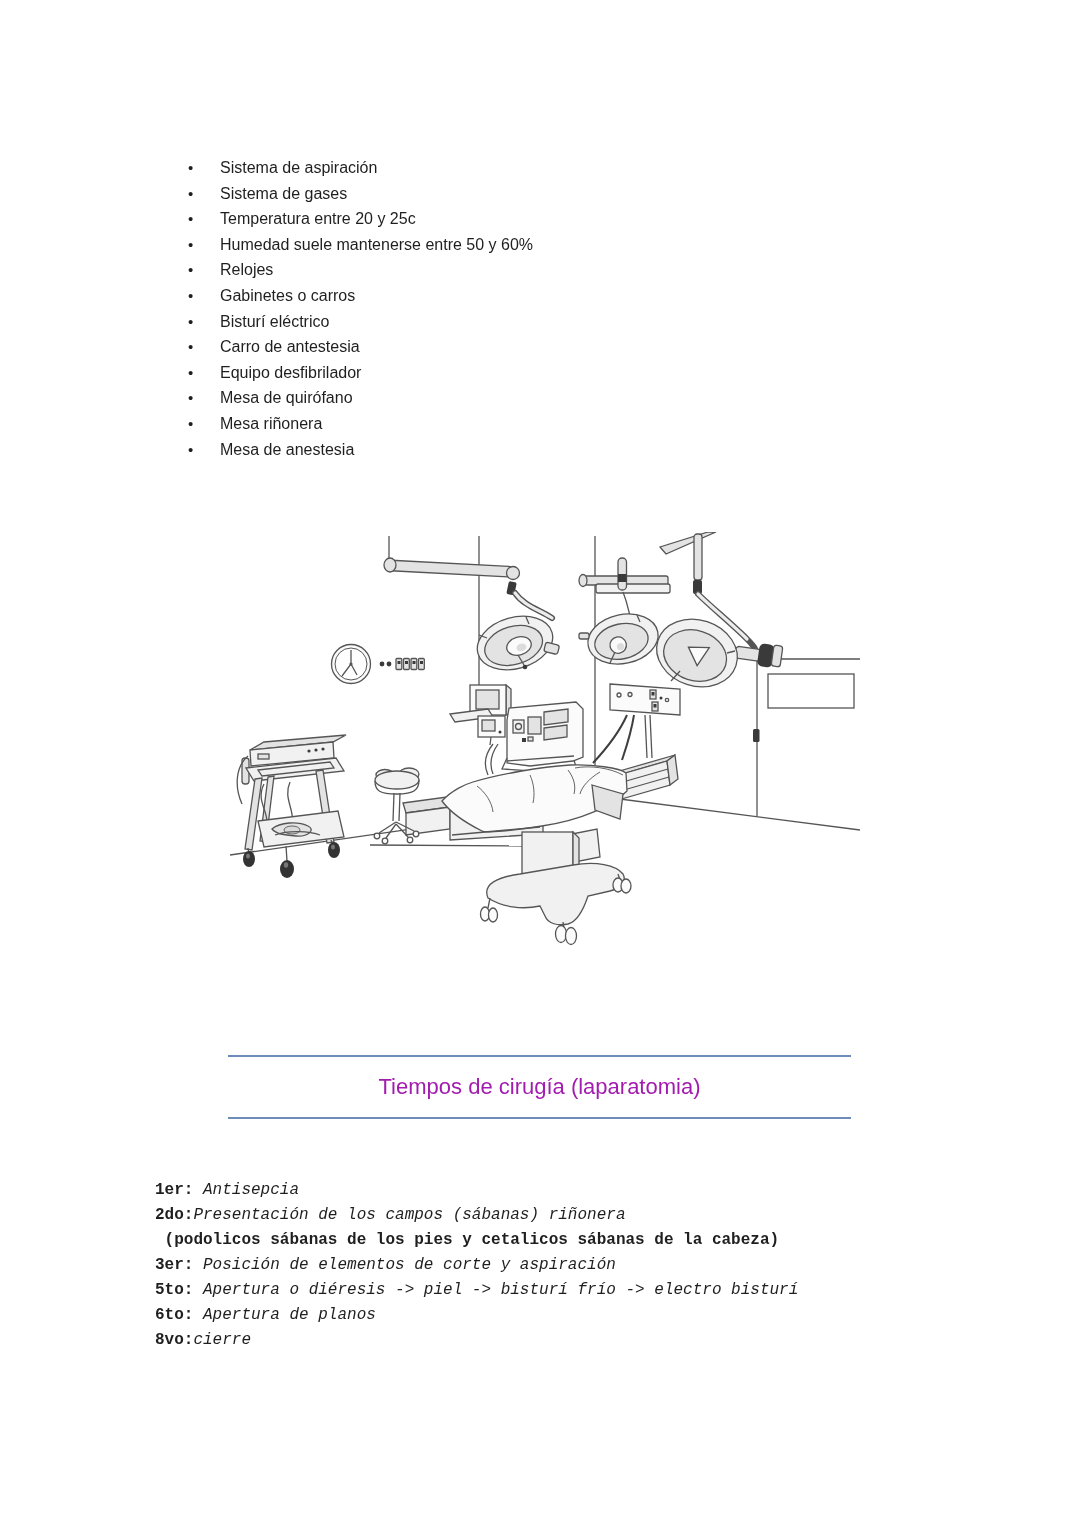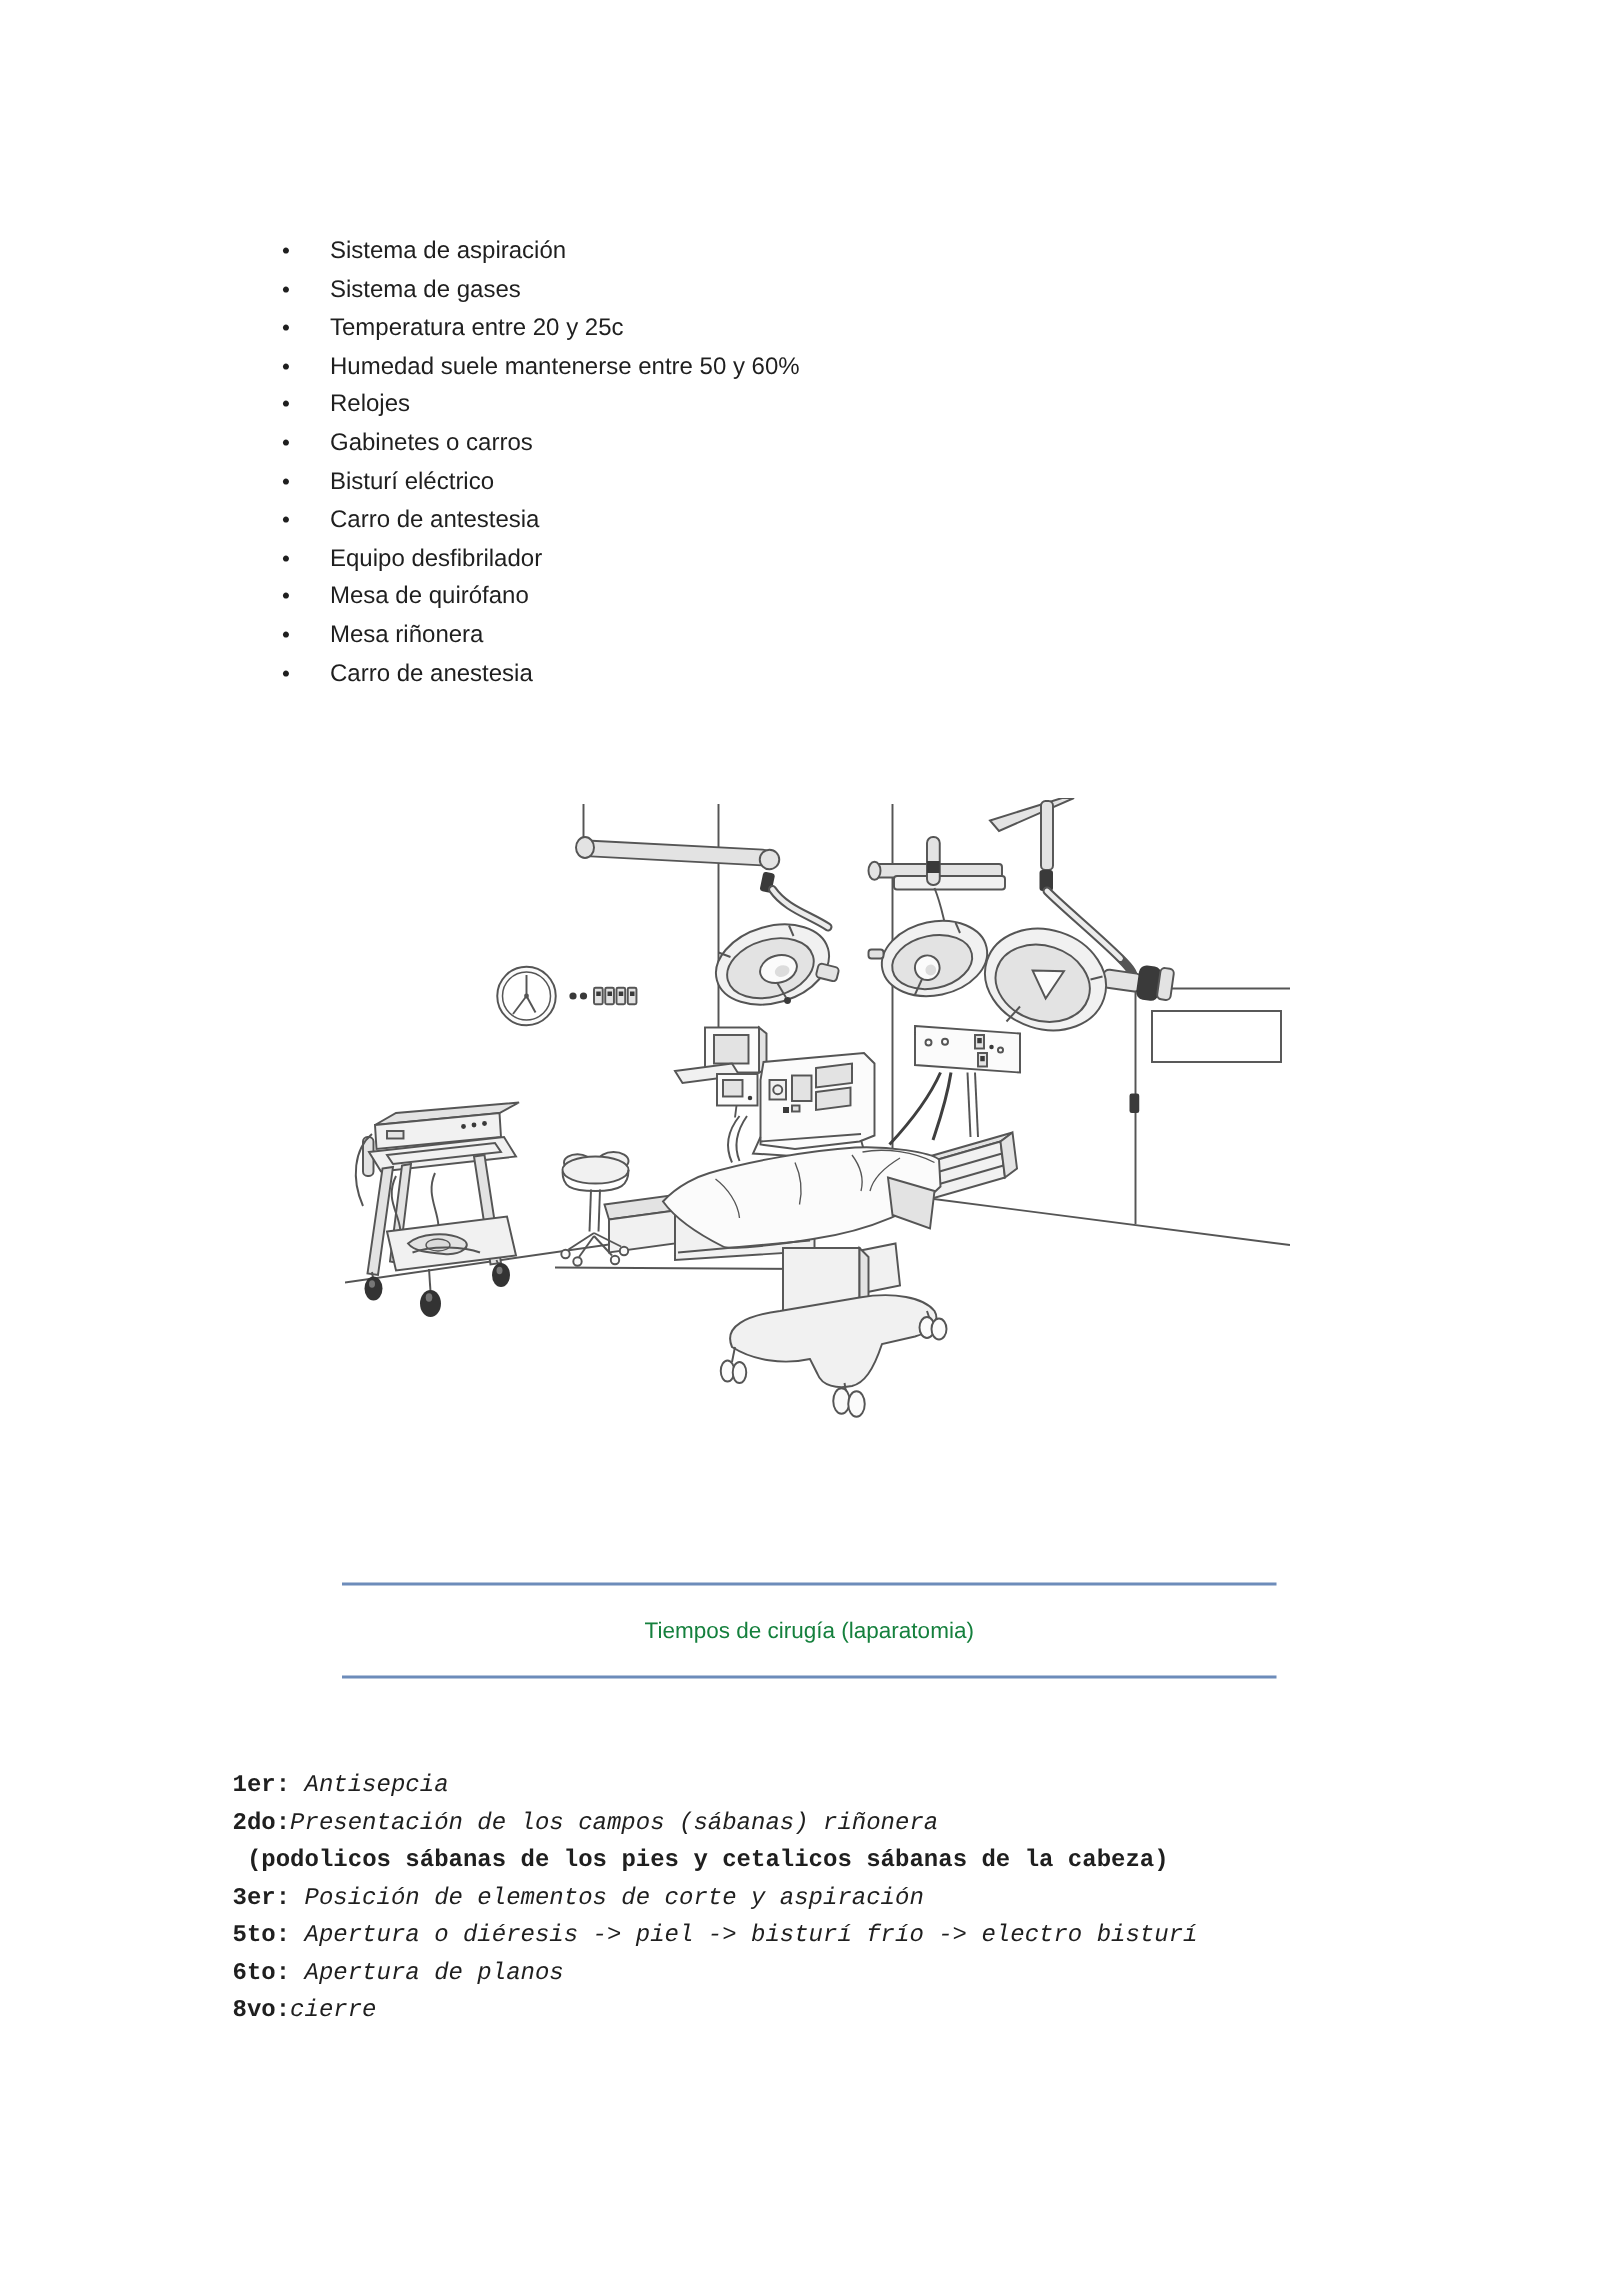--- a/index.html
+++ b/index.html
@@ -26,21 +26,21 @@
   .dk{fill:#3a3a3a;stroke:none;}
   .tube{stroke:#555;stroke-width:6;fill:none;stroke-linecap:round;}
   .tubein{stroke:#ececec;stroke-width:3.2;fill:none;stroke-linecap:round;}
   .thin{stroke:#555;stroke-width:0.9;fill:none;}
   
   .heading-block{
     position:absolute;left:228px;top:1055px;width:623px;height:60px;
     border-top:2px solid #6d8cba;border-bottom:2px solid #6d8cba;
     display:flex;align-items:center;justify-content:center;
   }
-  .heading-text{font-size:15px;color:#15803d;}
+  .heading-text{font-size:22px;color:#a21caf;}
   
   .steps{position:absolute;left:155px;top:1178px;font-size:16px;line-height:25px;font-family:Liberation Mono, monospace;}
   .step-row{white-space:pre-wrap;}
   .step-label{font-weight:700;font-style:normal;}
   .step-text{font-style:italic;}
   .bold-note .step-text{font-style:normal;font-weight:700;}
 </style>
 </head>
 <body>
 
@@ -86,21 +86,21 @@
     <div class="b-row">
         <span class="b-dot">•</span>
         <span>Mesa de quirófano</span>
       </div>
     <div class="b-row">
         <span class="b-dot">•</span>
         <span>Mesa riñonera</span>
       </div>
     <div class="b-row">
         <span class="b-dot">•</span>
-        <span>Carro de anestesia</span>
+        <span>Mesa de anestesia</span>
       </div>
   </div>
 
   <div class="illu">
     <svg viewBox="0 0 630 430" role="img">
 
       <g>
         <line class="ln" x1="249" y1="4" x2="249" y2="156"></line>
         <line class="ln" x1="365" y1="4" x2="365" y2="268"></line>
         <polyline class="ln" points="0,323 390,267 630,298"></polyline>

